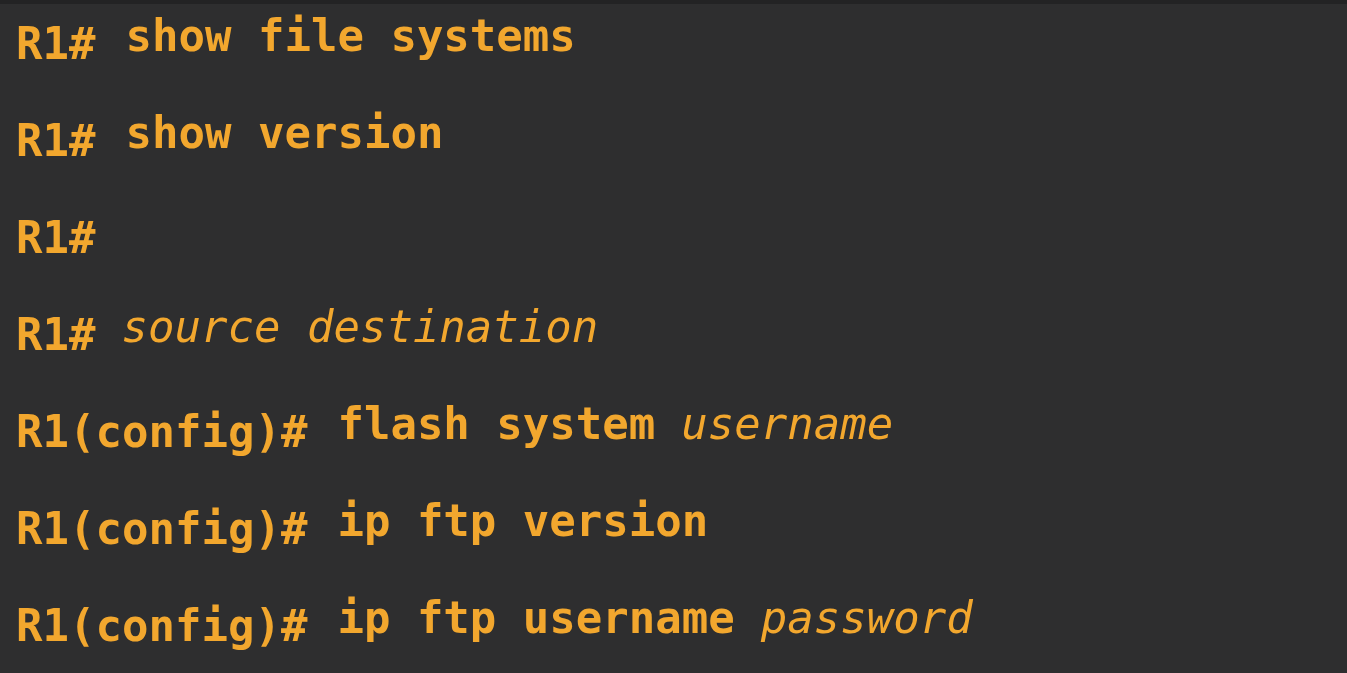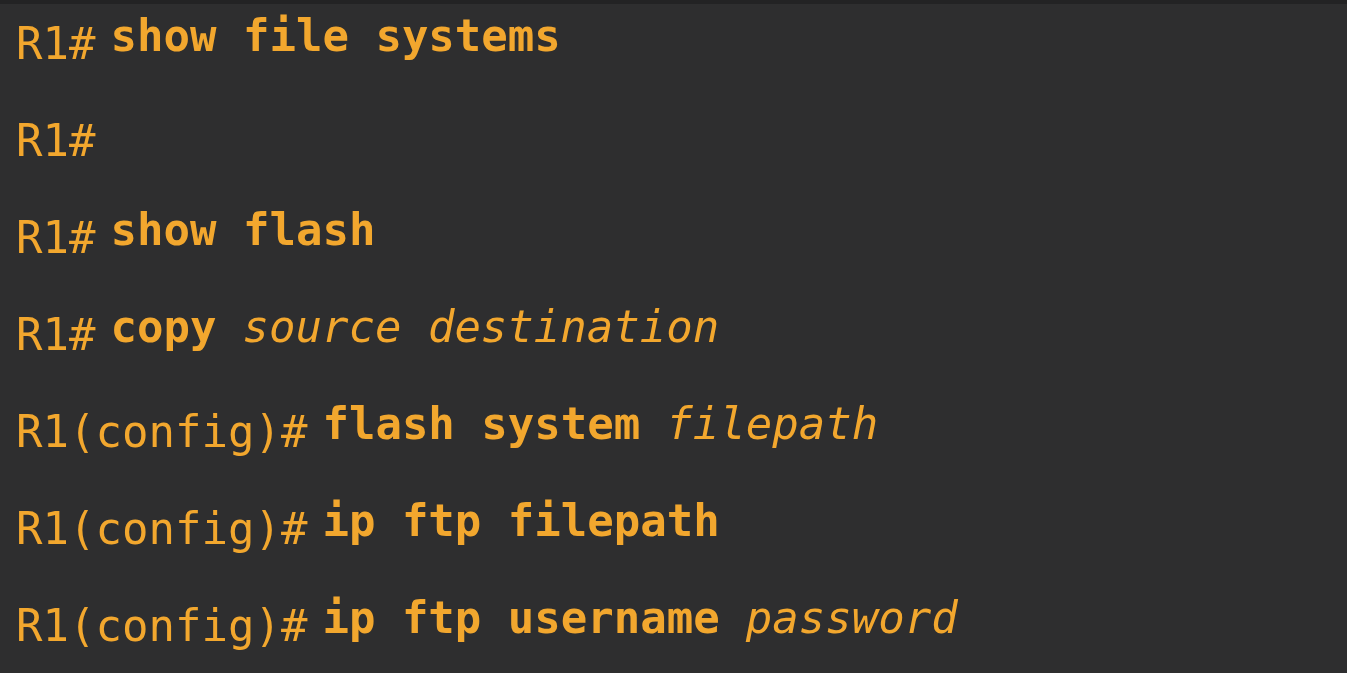--- a/index.html
+++ b/index.html
@@ -25,62 +25,62 @@
   .line {
     height: 97px;
     display: flex;
     align-items: center;
     white-space: pre;
     font-size: 44px;
     color: #f2a72e;
     letter-spacing: 0px;
   }
   .prompt {
-    font-weight: 400;
+    font-weight: 700;
     margin-top: 16px;
   }
   .cmd {
     font-weight: 700;
-    margin-left: 15px;
+    margin-left: 30px;
   }
   .arg {
     font-style: italic;
     font-weight: 400;
     margin-left: 26px;
   }
   .arg:empty { margin-left: 0; }
 </style>
 </head>
 <body>
 
 <div class="top-edge"></div>
 
 <div class="screen">
 
   <div class="line">
     <span class="prompt">R1#</span><span class="cmd">show file systems</span><span class="arg"></span>
   </div>
 
   <div class="line">
+    <span class="prompt">R1#</span><span class="cmd">show version</span><span class="arg"></span>
+  </div>
+
+  <div class="line">
     <span class="prompt">R1#</span><span class="arg"></span>
   </div>
 
   <div class="line">
-    <span class="prompt">R1#</span><span class="cmd">show flash</span><span class="arg"></span>
+    <span class="prompt">R1#</span><span class="arg">source destination</span>
   </div>
 
   <div class="line">
-    <span class="prompt">R1#</span><span class="cmd">copy</span><span class="arg">source destination</span>
+    <span class="prompt">R1(config)#</span><span class="cmd">flash system</span><span class="arg">username</span>
   </div>
 
   <div class="line">
-    <span class="prompt">R1(config)#</span><span class="cmd">flash system</span><span class="arg">filepath</span>
-  </div>
-
-  <div class="line">
-    <span class="prompt">R1(config)#</span><span class="cmd">ip ftp filepath</span>
+    <span class="prompt">R1(config)#</span><span class="cmd">ip ftp version</span>
   </div>
 
   <div class="line">
     <span class="prompt">R1(config)#</span><span class="cmd">ip ftp username</span><span class="arg">password</span>
   </div>
 
 </div>
 
 </body></html>

